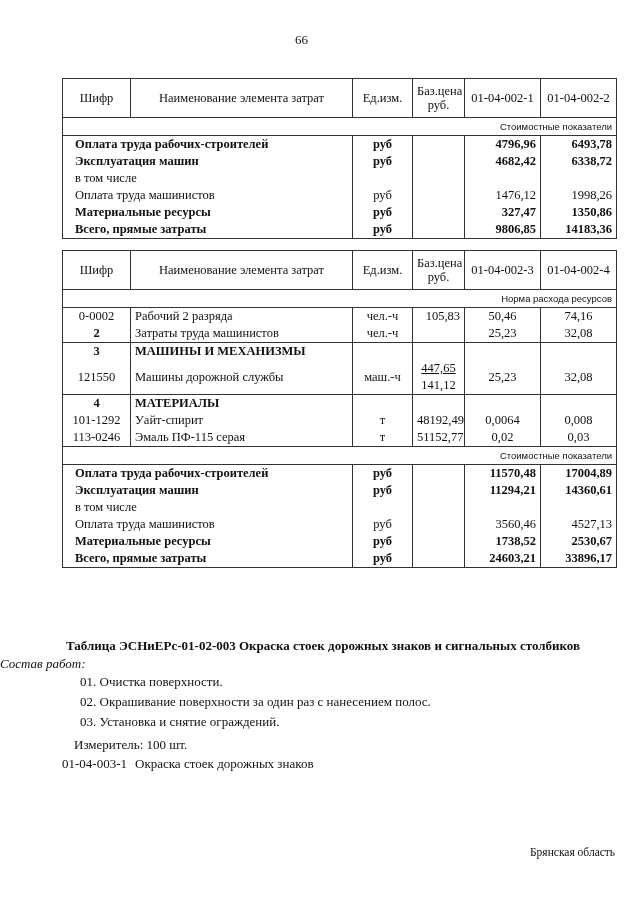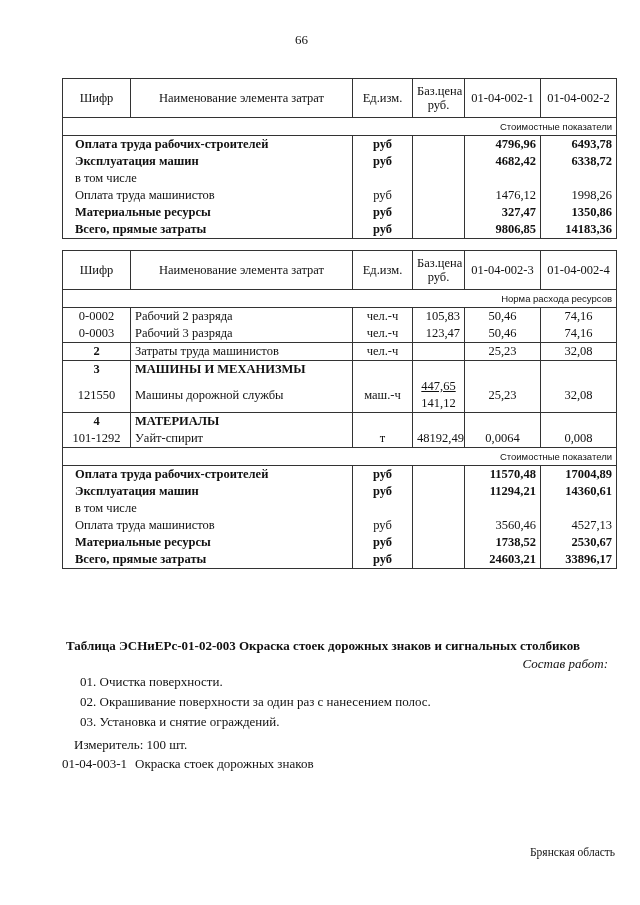--- a/index.html
+++ b/index.html
@@ -23,21 +23,21 @@
   .c { text-align: center; }
   .vl { border-left: 1px solid #333; }
   .vr { border-right: 1px solid #333; }
   .bb { border-bottom: 1px solid #333; }
   .ind { padding-left: 12px !important; }
   .u { text-decoration: underline; }
 
   #t1 { top: 78px; }
   #t2 { top: 250px; }
   .tbl-title { position: absolute; left: 66px; top: 638px; font-weight: bold; font-size: 13px; }
-  .composition { position: absolute; left: 0; width: 608px; top: 656px; text-align: right; font-style: italic; font-size: 13px; }
+  .composition { position: absolute; left: 0; width: 608px; top: 656px; text-align: left; font-style: italic; font-size: 13px; }
   .work-item { position: absolute; left: 80px; font-size: 13px; }
   .measure { position: absolute; left: 74px; top: 737px; font-weight: normal; font-size: 13px; }
   .subcode { position: absolute; left: 62px; top: 756px; font-size: 13px; }
   .subcode span + span { margin-left: 8px; }
   .region { position: absolute; left: 530px; top: 846px; font-size: 11.5px; }
 </style>
 </head>
 <body>
 
 <div class="page-num">66</div>
@@ -135,28 +135,20 @@
       </tr>
       <tr>
         <td class="vl c">0-0002</td>
         <td class="vl">Рабочий 2 разряда</td>
         <td class="vl c">чел.-ч</td>
         <td class="vl r">105,83</td>
         <td class="vl c">50,46</td>
         <td class="vl vr c">74,16</td>
       </tr>
       <tr>
-        <td class="vl c bb">0-0003</td>
-        <td class="vl bb">Рабочий 3 разряда</td>
-        <td class="vl c bb">чел.-ч</td>
-        <td class="vl bb r">123,47</td>
-        <td class="vl c bb">50,46</td>
-        <td class="vl vr c bb">74,16</td>
-      </tr>
-      <tr>
         <td class="vl c b bb">2</td>
         <td class="vl bb">Затраты труда машинистов</td>
         <td class="vl c bb">чел.-ч</td>
         <td class="vl bb r"></td>
         <td class="vl c bb">25,23</td>
         <td class="vl vr c bb">32,08</td>
       </tr>
       <tr>
         <td class="vl c b">3</td>
         <td class="vl b">МАШИНЫ И МЕХАНИЗМЫ</td>
@@ -181,20 +173,28 @@
         <td class="vl c"></td>
         <td class="vl vr c"></td>
       </tr>
       <tr>
         <td class="vl c">101-1292</td>
         <td class="vl">Уайт-спирит</td>
         <td class="vl c">т</td>
         <td class="vl">48192,49</td>
         <td class="vl c">0,0064</td>
         <td class="vl vr c">0,008</td>
+      </tr>
+      <tr>
+        <td class="vl c bb">113-0246</td>
+        <td class="vl bb">Эмаль ПФ-115 серая</td>
+        <td class="vl c bb">т</td>
+        <td class="vl bb">51152,77</td>
+        <td class="vl c bb">0,02</td>
+        <td class="vl vr c bb">0,03</td>
       </tr>
       <tr class="sect-row">
         <td colspan="6">Стоимостные показатели</td>
       </tr>
       <tr>
         <td class="vl ind b" colspan="2">Оплата труда рабочих-строителей</td>
         <td class="vl c b">руб</td>
         <td class="vl"></td>
         <td class="vl r b">11570,48</td>
         <td class="vl vr r b">17004,89</td>

